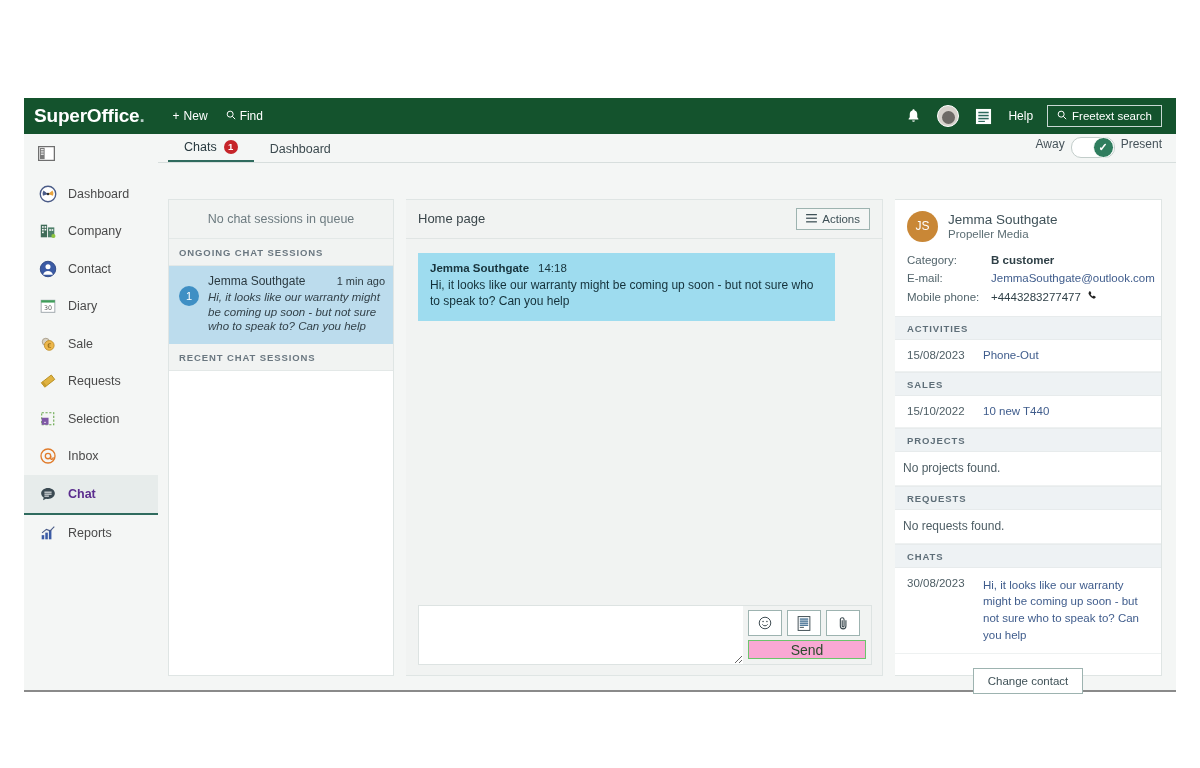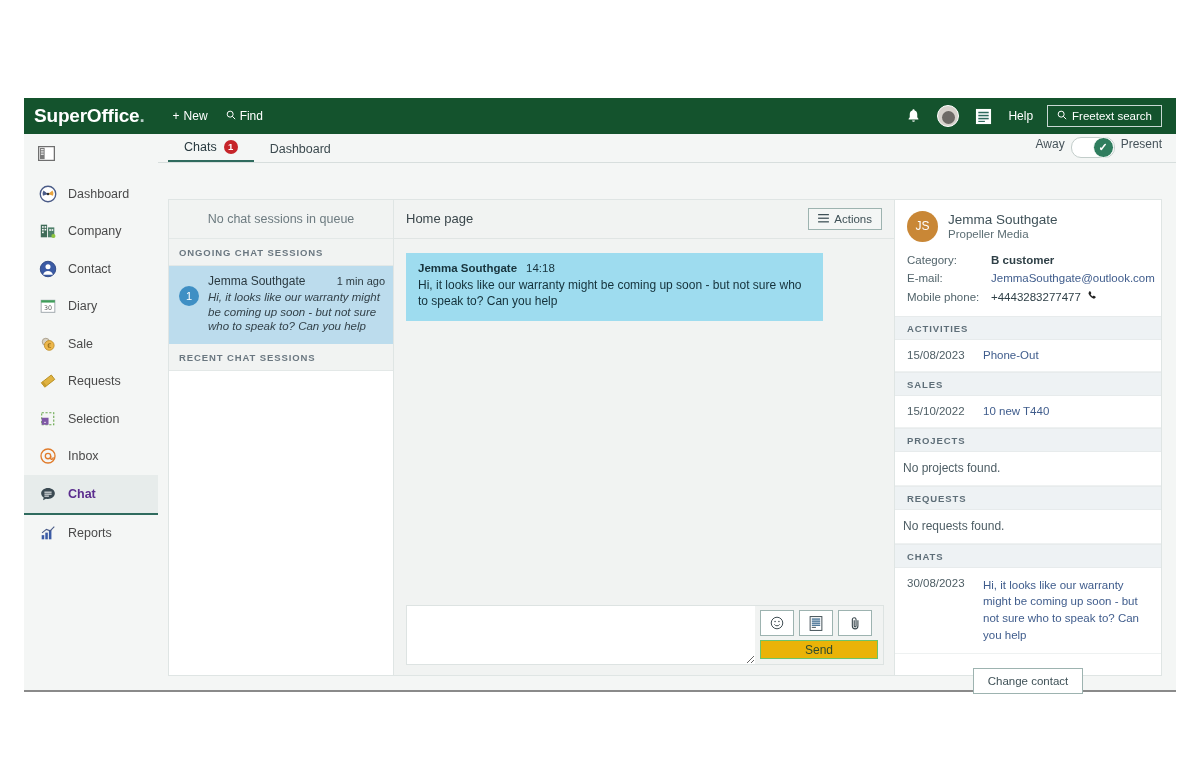--- a/index.html
+++ b/index.html
@@ -164,21 +164,21 @@
   }
   .toggle-knob {
     position: absolute; right: 0px; top: -1px;
     width: 19px; height: 19px; border-radius: 50%;
     background: #2f7d5e;
     display: flex; align-items: center; justify-content: center;
     color: #fff; font-size: 11px; font-weight: bold;
     border: 1px solid #ffffff;
   }
 
-  .panes { flex: 1 1 auto; display: flex; min-height: 0; padding: 0 14px 14px 10px; gap: 0; margin-top: 36px; }
+  .panes { flex: 1 1 auto; display: flex; min-height: 0; padding: 0 14px 14px 10px; gap: 12px; margin-top: 36px; }
 
   
   .sessions {
     width: 224px; flex: 0 0 224px;
     background: #ffffff;
     border: 1px solid #dfe5e4;
     display: flex; flex-direction: column;
   }
   .queue-empty {
     background: #f1f3f2;
@@ -280,24 +280,24 @@
   .tool-row { display: flex; gap: 5px; }
   .tool-btn {
     width: 32px; height: 24px;
     border: 1px solid #9db3b0;
     background: #ffffff;
     display: flex; align-items: center; justify-content: center;
     color: #39474d;
   }
   .send-btn {
     height: 22px;
-    background: #eab308;
+    background: #f9a8d4;
     border: 1px solid #6cc46c;
     color: #2d4a2d;
-    font-size: 12px;
+    font-size: 14px;
     display: flex; align-items: center; justify-content: center;
   }
 
   
   .rightpane {
     width: 266px; flex: 0 0 266px;
     background: #ffffff;
     border: 1px solid #dfe5e4;
     border-left: none;
     display: flex; flex-direction: column;

